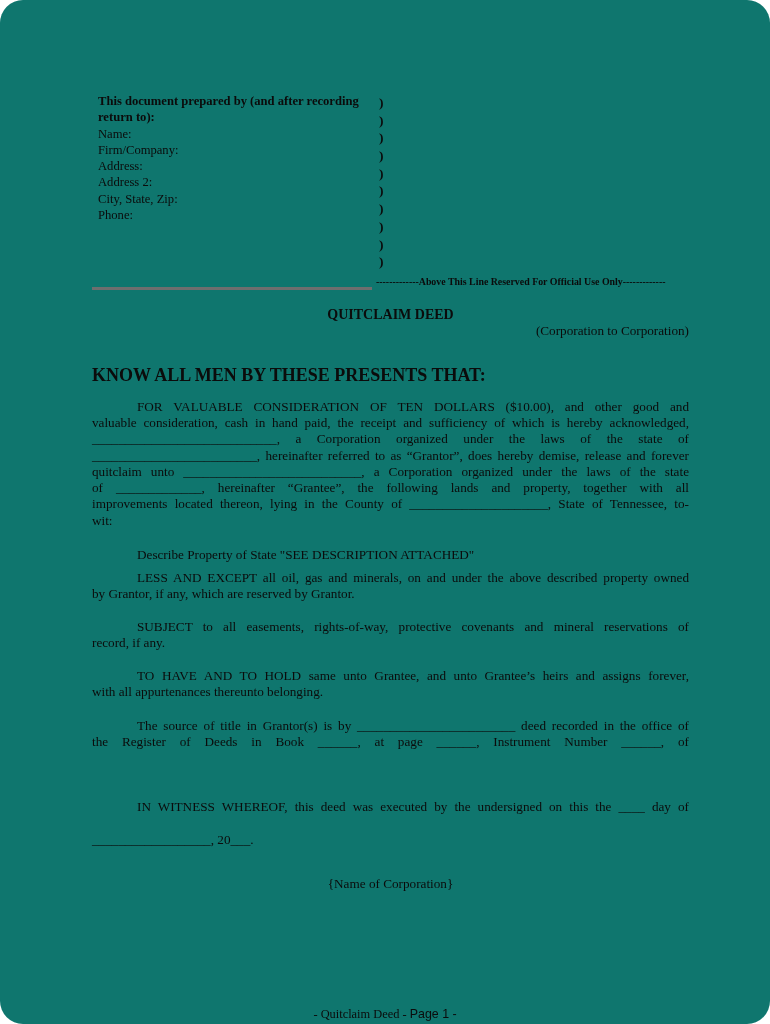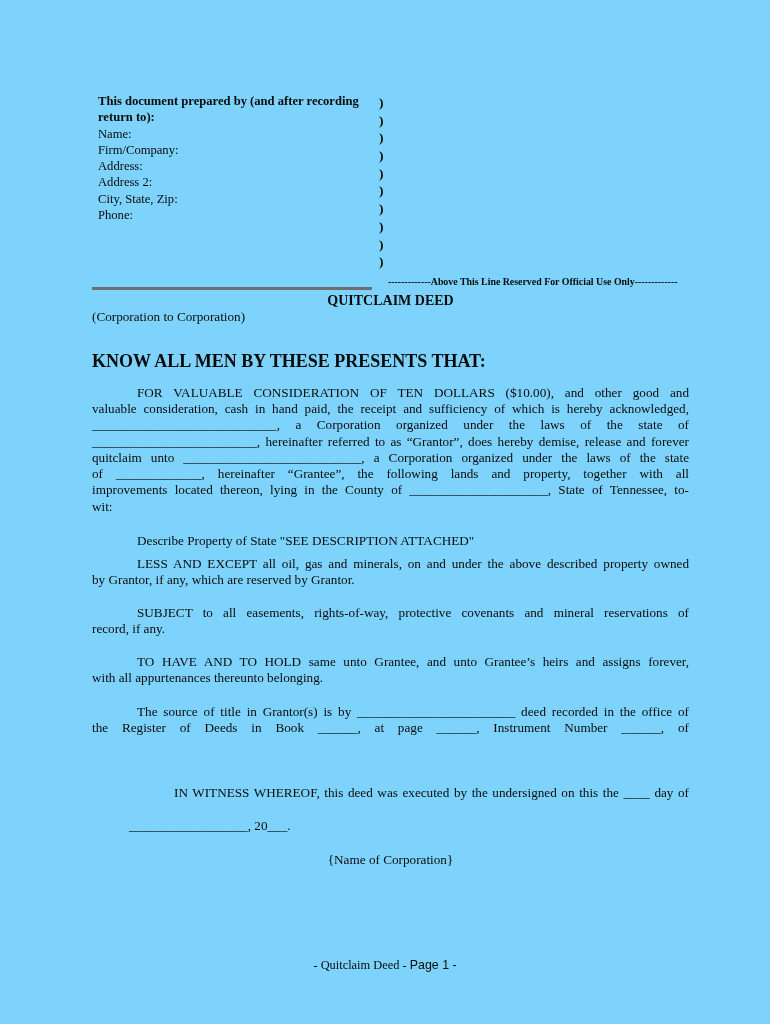--- a/index.html
+++ b/index.html
@@ -1,44 +1,45 @@
 <!DOCTYPE html>
 <html><head>
 <meta charset="utf-8">
 <style>
   html,body { margin:0; padding:0; background:#ffffff; }
   .page {
-    position:relative; width:770px; height:1024px; background:#7dd3fc;
+    position:relative; width:770px; height:1024px; background:#0f766e;
     font-family:"Liberation Serif","DejaVu Serif",serif; color:#0b0b0b;
     overflow:hidden;
+    border-radius:23px;
   }
   
   .prepared { position:absolute; left:98px; top:93px; width:272px; font-size:12.6px; line-height:16.3px; }
   .prepared .b { font-weight:bold; }
   
   .parens { position:absolute; left:379px; top:94px; font-size:13.5px; font-weight:bold; line-height:17.7px; }
   .parens div { height:17.7px; }
   
   .rule { position:absolute; left:92px; top:287px; width:280px; height:3px; background:#6e6e6e; }
   
-  .official { position:absolute; left:388px; top:276px; font-size:9.9px; font-weight:bold; white-space:nowrap; }
+  .official { position:absolute; left:376px; top:276px; font-size:9.9px; font-weight:bold; white-space:nowrap; }
   
-  .content { position:absolute; left:92px; top:293px; width:597px; font-size:13.2px; line-height:16.25px; }
+  .content { position:absolute; left:92px; top:307px; width:597px; font-size:13.2px; line-height:16.25px; }
   .doc-title { text-align:center; font-weight:bold; font-size:14px; }
-  .doc-subtitle { text-align:left; }
+  .doc-subtitle { text-align:right; }
   .opening { font-weight:bold; font-size:18px; margin-top:27px; }
   .line { min-height:16.25px; }
   .j { text-align:justify; text-align-last:justify; }
   .indent { text-indent:45px; }
   .mt15 { margin-top:7px; } .mt16 { margin-top:16px; } .mt17 { margin-top:17px; }
   .mt18 { margin-top:18px; }
-  .mt49 { margin-top:49px;margin-left:37px; }
-  .sig-name { text-align:center; margin-top:17px; }
+  .mt49 { margin-top:49px; }
+  .sig-name { text-align:center; margin-top:27px; }
   
-  .footer { position:absolute; left:0; width:770px; top:958px; text-align:center; font-size:12.4px; }
+  .footer { position:absolute; left:0; width:770px; top:1007px; text-align:center; font-size:12.4px; }
   .footer .sans { font-family:"Liberation Sans","DejaVu Sans",sans-serif; }
 </style>
 </head>
 <body>
 
 <div class="page">
 
   <div class="prepared">
     <div class="b">This document prepared by (and after recording</div>
     <div class="b">return to):</div>

